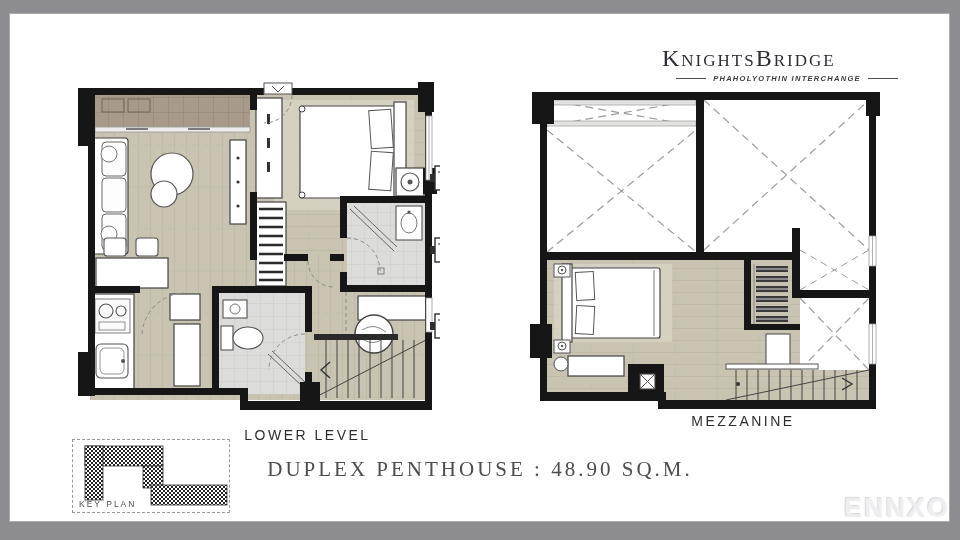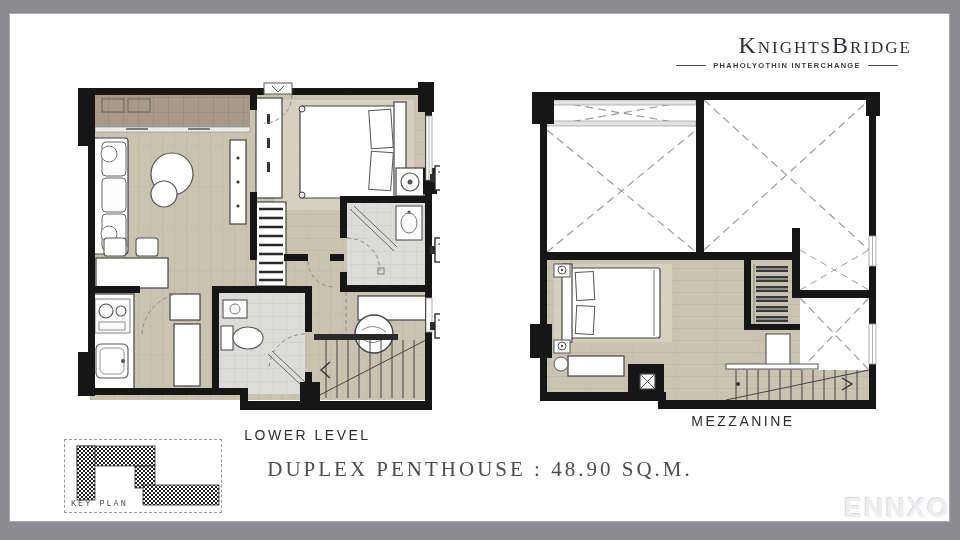--- a/index.html
+++ b/index.html
@@ -11,38 +11,38 @@
   .canvas{
     position:absolute;left:9px;top:13px;right:10px;bottom:18px;
     background:#ffffff;border:1px solid #ababaf;
   }
   .plan{position:absolute;}
   .plan svg{display:block;}
   .plan-label{
     position:absolute;text-align:center;
     font-size:14px;letter-spacing:2.5px;color:#2d2d2d;font-weight:400;
   }
-  .logo{position:absolute;left:662px;top:33px;width:250px;text-align:right;}
+  .logo{position:absolute;left:662px;top:46px;width:250px;text-align:left;}
   .logo .brand{
     font-family:"Liberation Serif",serif;font-variant:small-caps;
     font-size:24px;letter-spacing:2px;color:#2e2e35;line-height:1.05;
     white-space:nowrap;
   }
-  .logo .sub-row{display:flex;align-items:center;justify-content:center;gap:7px;margin-top:3px;}
+  .logo .sub-row{display:flex;align-items:center;justify-content:center;gap:7px;margin-top:3px;font-style:italic;}
   .logo .sub-line{height:1px;background:#4a4a50;width:30px;}
   .logo .subtitle{
     font-size:7.5px;font-weight:bold;letter-spacing:1.3px;color:#3a3a40;white-space:nowrap;
   }
   .caption{
     position:absolute;left:40px;right:40px;top:457px;text-align:center;
     font-size:21px;letter-spacing:3px;color:#4d4d4f;font-weight:400;font-family:Liberation Serif, serif;
   }
   .keyplan{
-    position:absolute;left:64px;top:439px;width:158px;height:74px;
-    border:1px dashed #9a9a9a;box-sizing:border-box;background:#fff;font-family:Liberation Mono, monospace;
+    position:absolute;left:72px;top:439px;width:158px;height:74px;
+    border:1px dashed #9a9a9a;box-sizing:border-box;background:#fff;
   }
   .keyplan-label{
     position:absolute;left:6px;bottom:3px;
     font-size:8.5px;letter-spacing:2px;color:#4f4f4f;
   }
   .watermark{
     position:absolute;right:10px;bottom:16px;
     font-size:27px;font-weight:bold;letter-spacing:2px;color:#eeeef0;
     text-shadow:1px 1px 0 #fbfbfc,-1px -1px 1px #d8d8db;
   }

